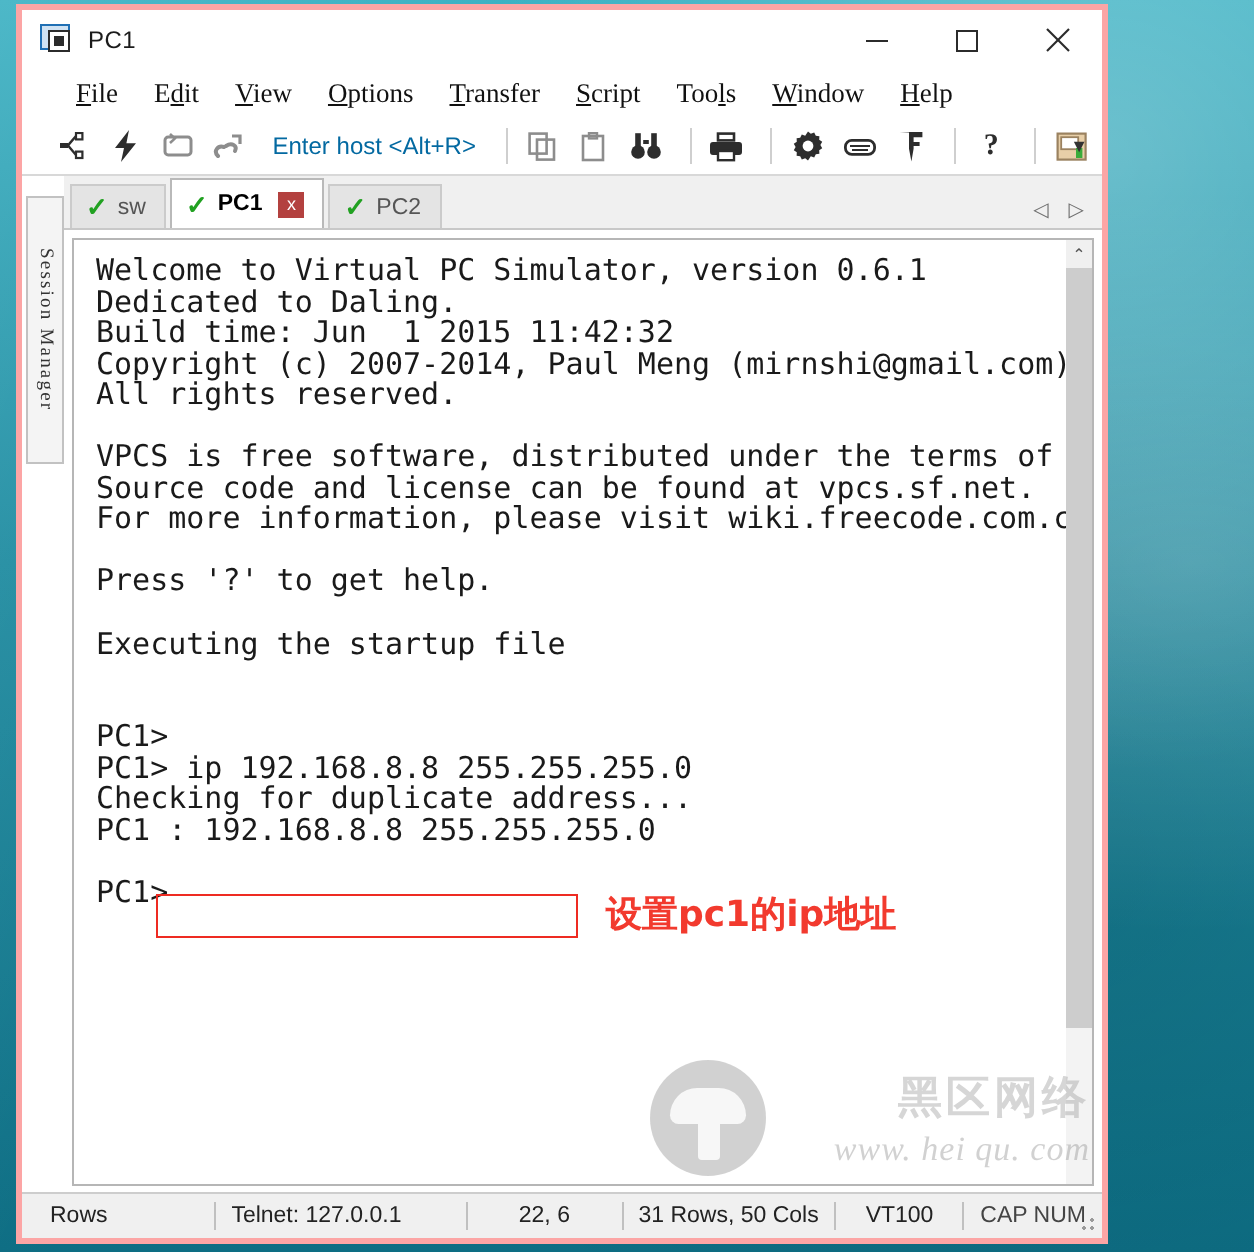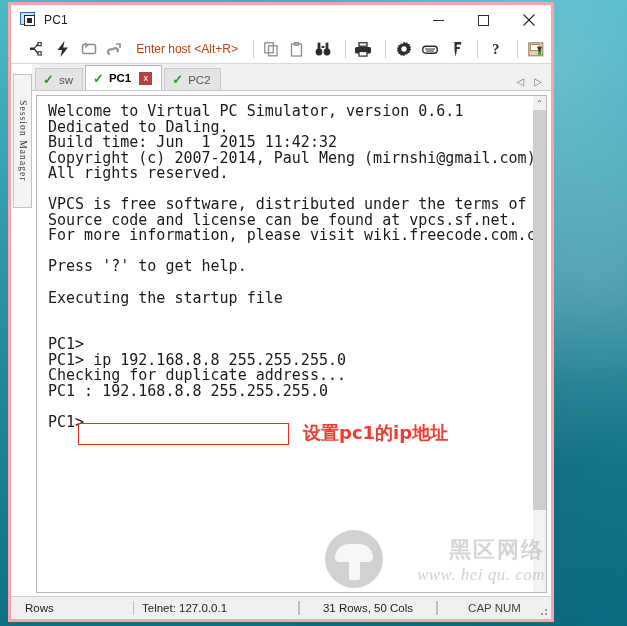--- a/index.html
+++ b/index.html
@@ -103,21 +103,21 @@
     padding-left: 16px;
     position: relative;
   }
   .tbicon {
     width: 22px; height: 22px; margin-right: 4px;
     display: flex; align-items: center; justify-content: center;
     color: #2d2d2d;
   }
   .tbicon.grey { color: #8d8d8d; }
   .hostbox {
-    font-size: 12px; color: #c2410c;
+    font-size: 12px; color: #0369a1;
     margin-left: 7px; margin-right: 8px;
     white-space: nowrap;
     font-family: "Liberation Sans", sans-serif;
   }
   .tbsep {
     width: 1px; height: 18px; background: #cfcfcf;
     margin: 0 7px;
   }
   .tb-overflow {
     position: absolute; right: 7px; top: 50%;
@@ -354,20 +354,31 @@
       </div>
       <div class="winbtn close">
         <svg width="12" height="12" viewBox="0 0 12 12">
             <line x1="0.5" y1="0.5" x2="11.5" y2="11.5" stroke="#2b2b2b" stroke-width="1.1"></line>
             <line x1="11.5" y1="0.5" x2="0.5" y2="11.5" stroke="#2b2b2b" stroke-width="1.1"></line>
           </svg>
       </div>
     </div>
   </div>
 
+  <div class="menubar">
+    <div class="menuitem"><u>F</u>ile</div>
+    <div class="menuitem">E<u>d</u>it</div>
+    <div class="menuitem"><u>V</u>iew</div>
+    <div class="menuitem"><u>O</u>ptions</div>
+    <div class="menuitem"><u>T</u>ransfer</div>
+    <div class="menuitem"><u>S</u>cript</div>
+    <div class="menuitem">Too<u>l</u>s</div>
+    <div class="menuitem"><u>W</u>indow</div>
+    <div class="menuitem"><u>H</u>elp</div>
+  </div>
 
   <div class="toolbar">
     <div class="tbicon">
       <svg width="16" height="14" viewBox="0 0 16 14">
         <rect x="0" y="5.5" width="4" height="2.5" fill="#2d2d2d"></rect>
         <path d="M4 6.7 L8 2 M4 6.7 L8 11.5" stroke="#2d2d2d" stroke-width="1.2" fill="none"></path>
         <rect x="8" y="0.5" width="3.2" height="3.2" fill="none" stroke="#2d2d2d" stroke-width="1.1"></rect>
         <rect x="8" y="9.8" width="3.2" height="3.2" fill="none" stroke="#2d2d2d" stroke-width="1.1"></rect>
       </svg>
     </div>
@@ -540,21 +551,23 @@
       <div class="wm-cjk">黑区网络</div>
       <div class="wm-url">www. hei qu. com</div>
     </div>
   </div>
 
   <div class="statusbar">
     <div class="st-cell st-ready">Rows</div>
     <div class="st-sep"></div>
     <div class="st-cell st-telnet">Telnet: 127.0.0.1</div>
     <div class="st-sep"></div>
+    <div class="st-cell st-pos">22,  6</div>
     <div class="st-sep"></div>
     <div class="st-cell st-rows">31 Rows, 50 Cols</div>
     <div class="st-sep"></div>
+    <div class="st-cell st-term">VT100</div>
     <div class="st-sep"></div>
     <div class="st-cell st-caps">CAP NUM</div>
     <div class="grip"></div>
   </div>
 
 </div>
 
 </body></html>

